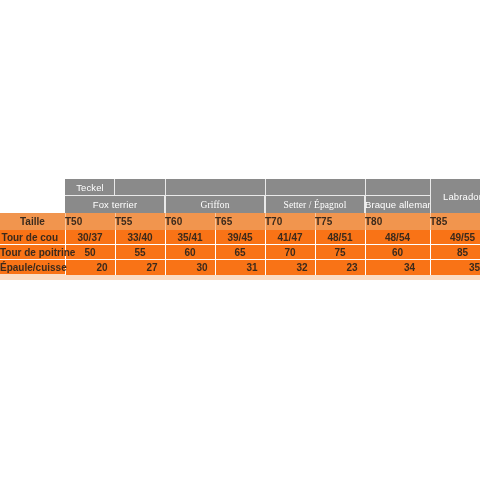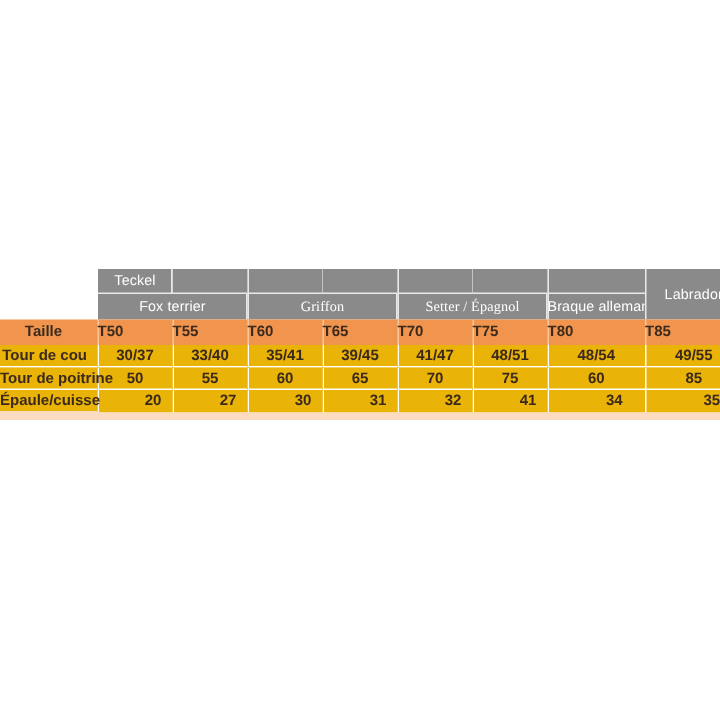--- a/index.html
+++ b/index.html
@@ -73,31 +73,32 @@
   .taille-row td {
     height: 17px;
     background: #f1954e;
     color: #3b2a1c;
     font-size: 10px;
     font-weight: bold;
     text-align: left;
     white-space: nowrap;
   }
   .taille-row td.label-cell {
-    text-align: center;
+    text-align: left;
     padding-right: 7px;
+    padding-left: 20px;
   }
   .taille-row td.vline {
     box-shadow: inset 1px 0 0 #f8c49a;
   }
 
   
   .data-row td {
     height: 15px;
-    background: #eab308;
+    background: #f97316;
     color: #3b2a1c;
     font-size: 10px;
     font-weight: bold;
     text-align: center;
     white-space: nowrap;
     box-shadow: inset 0 -1px 0 #ffffff;
     margin-top: 11px;
   }
   .data-row td.vline {
     box-shadow: inset 1px 0 0 #ffffff, inset 0 -1px 0 #ffffff;
@@ -194,21 +195,21 @@
         <td class="vline">85</td>
       </tr>
 
       <tr class="data-row last">
         <td class="label-cell">Épaule/cuisse</td>
         <td class="vline">20</td>
         <td class="vline">27</td>
         <td class="vline">30</td>
         <td class="vline">31</td>
         <td class="vline">32</td>
-        <td class="vline">41</td>
+        <td class="vline">23</td>
         <td class="vline">34</td>
         <td class="vline">35</td>
       </tr>
 
       <tr class="tail-row">
         <td colspan="9"></td>
       </tr>
 
     </tbody>
   </table>

